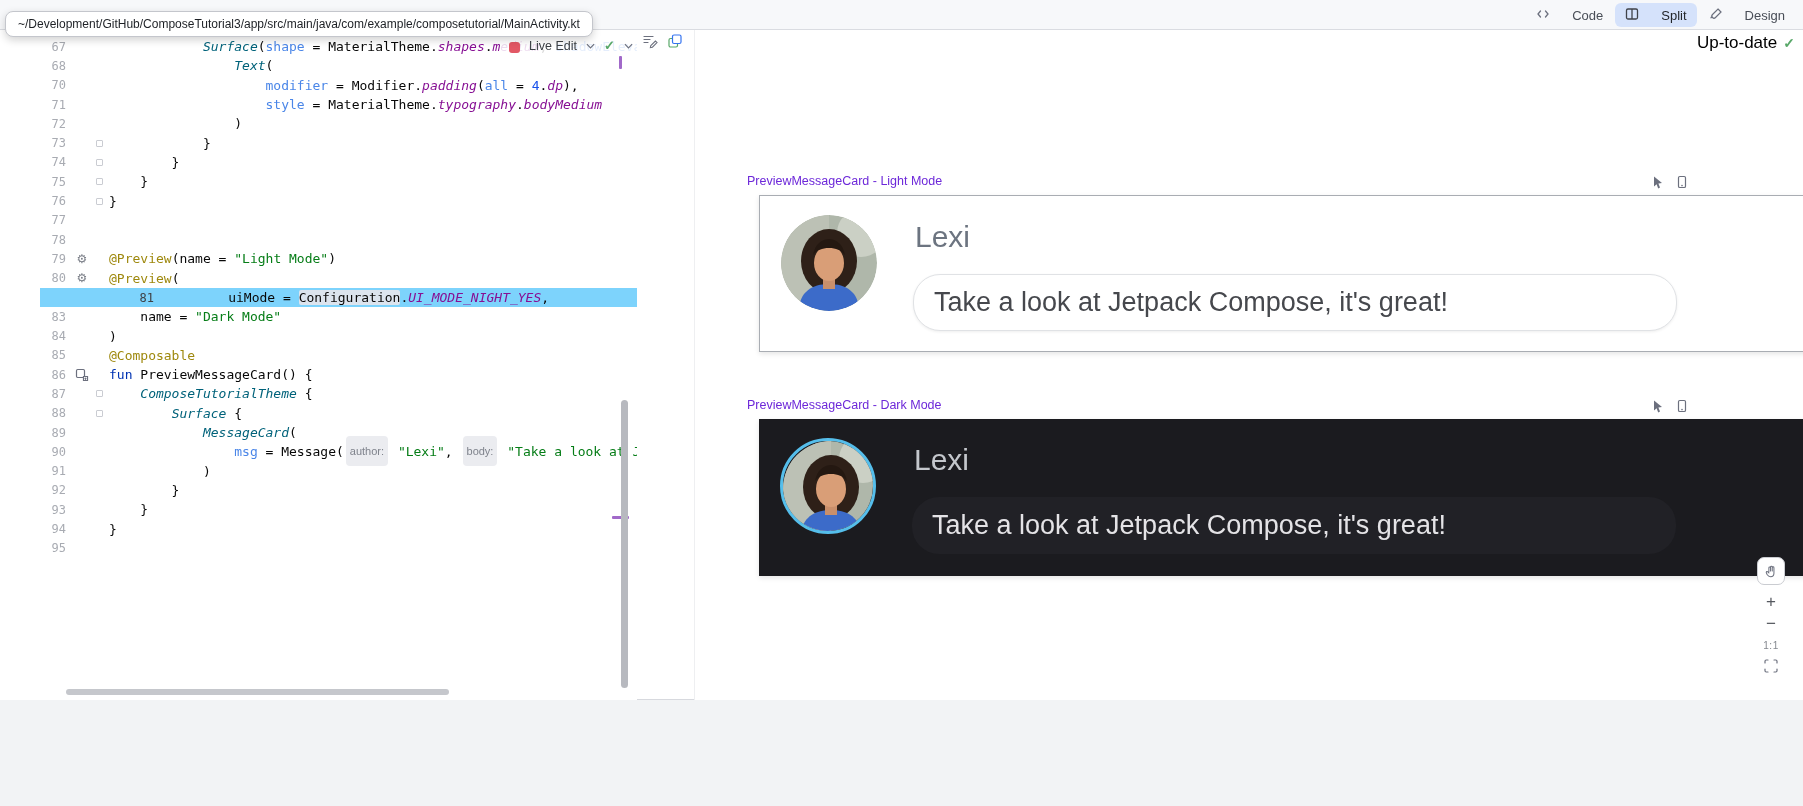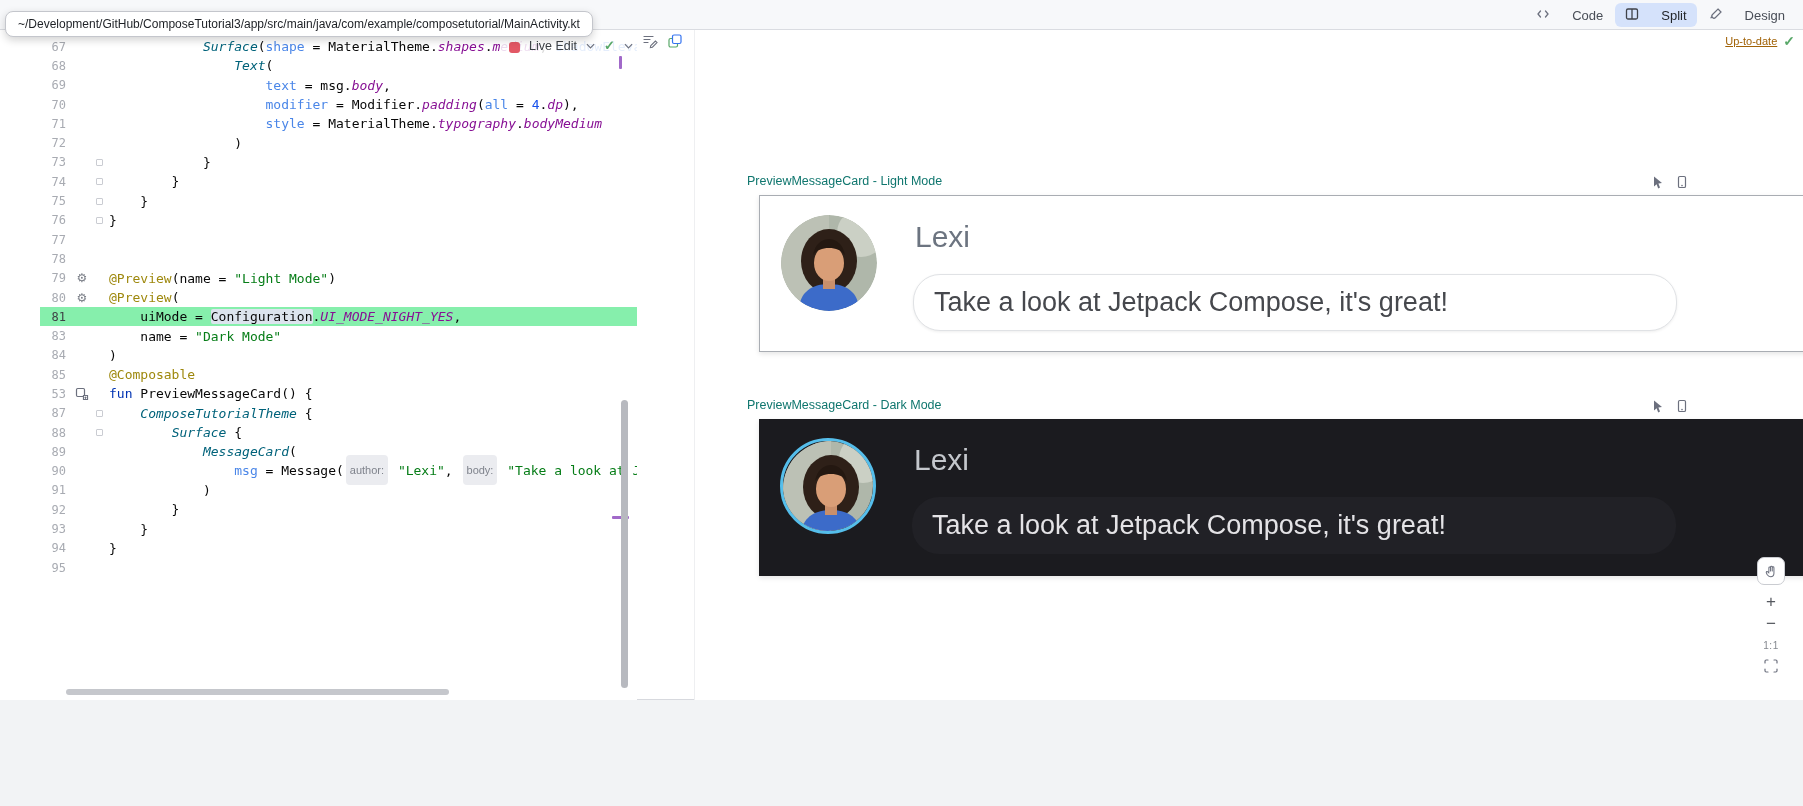--- a/index.html
+++ b/index.html
@@ -24,29 +24,29 @@
 
   
   #live-edit-group { position:absolute; left:500px; top:31px; z-index:40; height:22px;
         display:flex; align-items:flex-end; gap:9px; padding:0 9px;
         background:rgba(255,255,255,.85); border-radius:4px; }
   .le-red { width:11px; height:11px; border-radius:3px; background:#E25865; }
   .le-label { font-size:12.5px; color:#3C4045; }
   .green-check { color:#59A869; font-weight:700; font-size:13px; }
   #sync-status { position:absolute; right:8px; top:33px; z-index:40; display:flex;
         align-items:center; gap:6px; }
-  #sync-status .txt { font-size:11px; color:#a16207;text-decoration:underline; }
+  #sync-status .txt { font-size:17px; color:#000000; }
   #sync-status .green-check { font-size:14px; }
 
   
   #editor-pane { position:absolute; left:0; top:30px; width:637px; height:670px;
                  background:#FFFFFF; overflow:hidden; }
   #code-lines { position:absolute; left:0; top:7px; right:0;margin-left:40px; }
   .crow { display:flex; align-items:center; height:19.3px; }
-  .crow.hl { background:#86efac; }
+  .crow.hl { background:#7dd3fc;justify-content:center; }
   .cnum { width:32px; text-align:right; padding-right:6px; font-family:"DejaVu Sans Mono",monospace;
           font-size:12px; color:#A8ABB2; flex:0 0 auto; }
   .cnum.cur { color:#3E4145; }
   .cic { width:20px; flex:0 0 auto; display:flex; justify-content:center; align-items:center;
          font-size:12px; color:#7A7E87; }
   .cfd { width:14px; flex:0 0 auto; display:flex; justify-content:center; align-items:center; }
   .foldbox { width:7px; height:7px; border:1px solid #CACCD2; border-radius:1px; }
   .ccode { font-family:"DejaVu Sans Mono",monospace; font-size:13px; white-space:pre;
            padding-left:3px; color:#080808; }
   .tk-d { color:#080808; }
@@ -65,21 +65,21 @@
   #v-scrollbar { position:absolute; left:621px; top:370px; width:7px; height:288px;
                  border-radius:4px; background:#B7B9BF; }
   #h-scrollbar { position:absolute; left:66px; top:659px; width:383px; height:6px;
                  border-radius:3px; background:#C5C7CC; }
   .stripe-mark { position:absolute; background:#A169C9; border-radius:1px; }
 
   #split-divider { position:absolute; left:694px; top:30px; width:1px; height:670px; background:#EEEFF1; }
 
   
   #preview-pane { position:absolute; left:695px; top:30px; width:1108px; height:670px; background:#FFFFFF; }
-  .pv-label { position:absolute; left:52px; font-size:12.5px; color:#0f766e; }
+  .pv-label { position:absolute; left:52px; font-size:12.5px; color:#6d28d9; }
   .pv-iconbar { position:absolute; display:flex; gap:8px; }
   .pv-icon { width:16px; height:16px; display:flex; align-items:center; justify-content:center; }
 
   .pv-card { position:absolute; left:64px; width:1108px; height:157px;
              box-shadow:0 2px 5px rgba(0,0,0,.10); }
   #card-light { top:165px; background:#FFFFFF; border:1px solid #A9ADB3; }
   #card-dark  { top:389px; background:#1B1B1F; }
 
   .avatar { position:absolute; left:21px; top:19px; width:96px; height:96px; border-radius:50%;
             overflow:hidden; }
@@ -184,26 +184,20 @@
           <div class="cfd"></div>
           <pre class="ccode"><span class="tk-d">            </span><span class="tk-c">Surface</span><span class="tk-d">(</span><span class="tk-na">shape</span><span class="tk-d"> = MaterialTheme.</span><span class="tk-p">shapes</span><span class="tk-d">.</span><span class="tk-p">medium</span><span class="tk-d">, </span><span class="tk-na">shadowElevation</span><span class="tk-d"> = </span></pre>
         </div>
         <div class="crow">
           <div class="cnum">68</div>
           <div class="cic"></div>
           <div class="cfd"></div>
           <pre class="ccode"><span class="tk-d">                </span><span class="tk-c">Text</span><span class="tk-d">(</span></pre>
         </div>
         <div class="crow">
-          <div class="cnum">69</div>
-          <div class="cic"></div>
-          <div class="cfd"></div>
-          <pre class="ccode"><span class="tk-d">                    </span><span class="tk-na">text</span><span class="tk-d"> = msg.</span><span class="tk-p">body</span><span class="tk-d">,</span></pre>
-        </div>
-        <div class="crow">
           <div class="cnum">70</div>
           <div class="cic"></div>
           <div class="cfd"></div>
           <pre class="ccode"><span class="tk-d">                    </span><span class="tk-na">modifier</span><span class="tk-d"> = Modifier.</span><span class="tk-p">padding</span><span class="tk-d">(</span><span class="tk-na">all</span><span class="tk-d"> = </span><span class="tk-n">4</span><span class="tk-d">.</span><span class="tk-p">dp</span><span class="tk-d">),</span></pre>
         </div>
         <div class="crow">
           <div class="cnum">71</div>
           <div class="cic"></div>
           <div class="cfd"></div>
           <pre class="ccode"><span class="tk-d">                    </span><span class="tk-na">style</span><span class="tk-d"> = MaterialTheme.</span><span class="tk-p">typography</span><span class="tk-d">.</span><span class="tk-p">bodyMedium</span></pre>
@@ -288,21 +282,21 @@
           <div class="cfd"></div>
           <pre class="ccode"><span class="tk-d">)</span></pre>
         </div>
         <div class="crow">
           <div class="cnum">85</div>
           <div class="cic"></div>
           <div class="cfd"></div>
           <pre class="ccode"><span class="tk-a">@Composable</span></pre>
         </div>
         <div class="crow">
-          <div class="cnum">53</div>
+          <div class="cnum">86</div>
           <div class="cic">
             <svg width="14" height="14" viewBox="0 0 14 14">
               <rect x="1.5" y="1.5" width="8" height="8" rx="1.2" fill="none" stroke="#6C707E" stroke-width="1.2"></rect>
               <path d="M8.5 8.5h4v4h-4z" fill="#fff" stroke="#6C707E" stroke-width="1.2"></path>
               <path d="M10.5 9.6v1.9m0 0l-.9-.9m.9.9l.9-.9" stroke="#6C707E" stroke-width="1" fill="none"></path>
             </svg>
           </div>
           <div class="cfd"></div>
           <pre class="ccode"><span class="tk-k">fun</span><span class="tk-d"> PreviewMessageCard() {</span></pre>
         </div>

